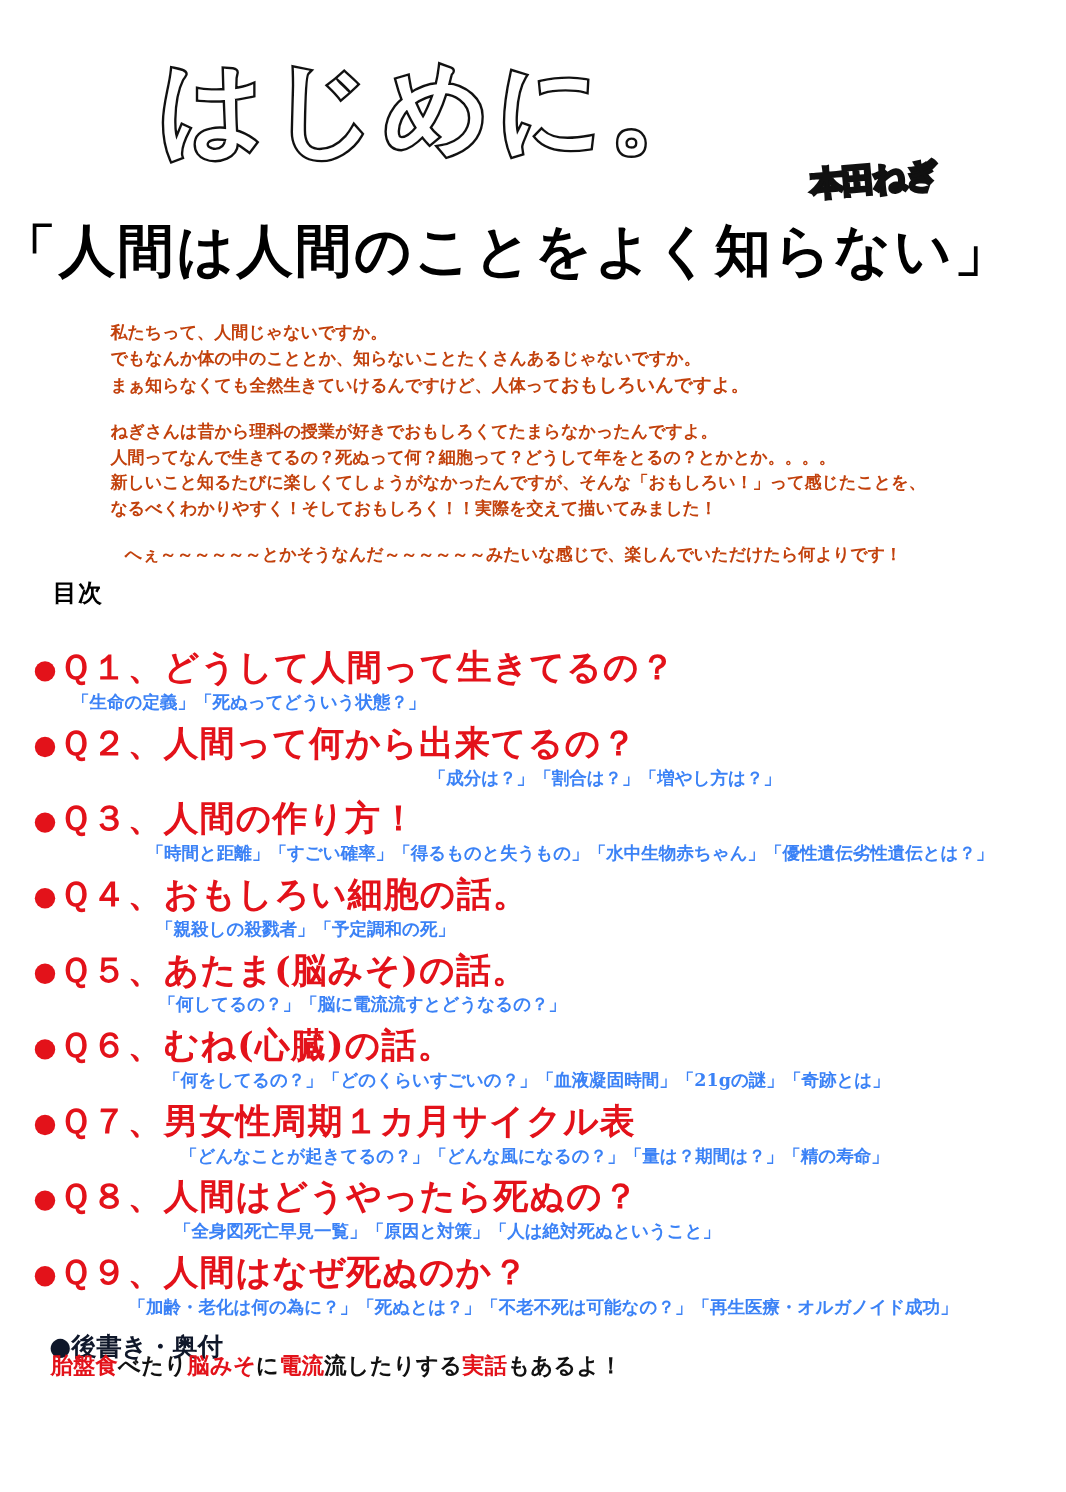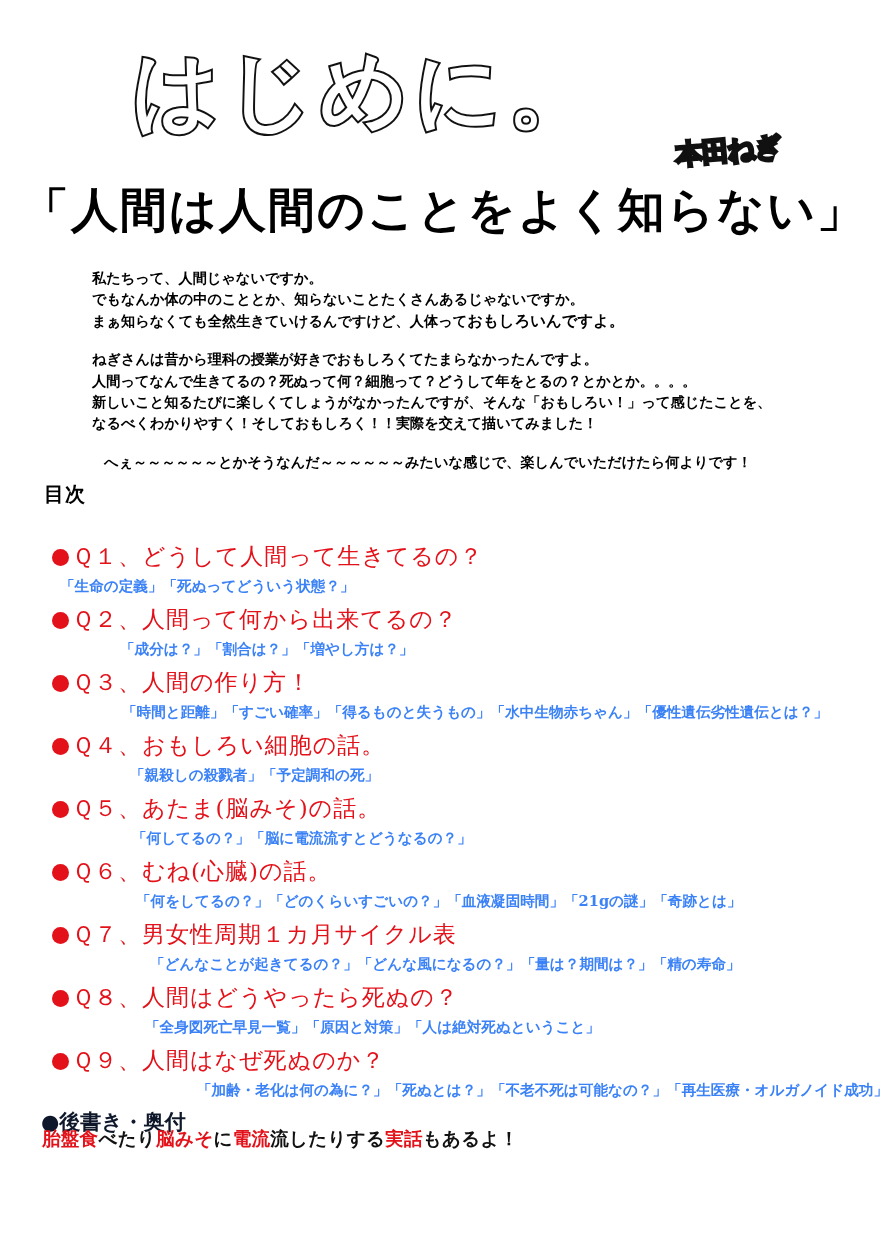--- a/index.html
+++ b/index.html
@@ -63,40 +63,40 @@
     transform-origin: left center;
     white-space: nowrap;
   }
 
   
   .subtitle {
     position: absolute;
     left: 0;
     top: 181px;
     width: 888px;
-    text-align: center;
+    text-align: left;
     font-family: "DejaVu Serif", "Liberation Serif", serif;
     font-size: 47px;
     line-height: 58px;
     font-weight: 700;
     letter-spacing: 2px;
     color: #000000;
     white-space: nowrap;
   }
 
   
   .intro {
     position: absolute;
     left: 92px;
     top: 268px;
     width: 740px;
     font-family: "DejaVu Serif", "Liberation Serif", serif;
     font-size: 14.2px;
     line-height: 21.4px;
-    color: #000000;
+    color: #c2410c;
     font-weight: 600;
   }
   .intro p {
     margin: 0 0 17px 0;
     white-space: nowrap;
   }
   .intro p:last-child { margin-bottom: 17px; }
   .intro .strong { font-weight: 800; font-size: 15.4px; }
   .intro .p3 { padding-left: 12px; }
 
@@ -116,26 +116,26 @@
   .toc {
     position: absolute;
     left: 0;
     top: 540px;
     width: 888px;
   }
   .toc-entry { position: relative; }
 
   .q-line {
     font-family: "DejaVu Serif", "Liberation Serif", serif;
-    font-size: 23px;
+    font-size: 29px;
     line-height: 32px;
-    font-weight: 400;
+    font-weight: 700;
     color: #E3121A;
     letter-spacing: 0px;
-    padding-left: 52px;
+    padding-left: 29px;
     white-space: nowrap;
   }
   .q-line .bullet {
     display: inline-block;
     width: 17px;
     height: 17px;
     border-radius: 50%;
     background: #E3121A;
     margin-right: 3px;
     vertical-align: -2px;
@@ -209,21 +209,21 @@
 
   <div class="toc-heading">目次</div>
 
   <div class="toc" id="toc-list">
       <div class="toc-entry">
         <div class="q-line"><span class="bullet"></span><span class="q-label">Ｑ１、どうして人間って生きてるの？</span></div>
         <div class="sub-line" style="padding-left: 60px;">「生命の定義」「死ぬってどういう状態？」</div>
       </div>
       <div class="toc-entry">
         <div class="q-line"><span class="bullet"></span><span class="q-label">Ｑ２、人間って何から出来てるの？</span></div>
-        <div class="sub-line" style="padding-left: 120px;">「成分は？」「割合は？」「増やし方は？」</div>
+        <div class="sub-line" style="padding-left: 120px; text-align: center;">「成分は？」「割合は？」「増やし方は？」</div>
       </div>
       <div class="toc-entry">
         <div class="q-line"><span class="bullet"></span><span class="q-label">Ｑ３、人間の作り方！</span></div>
         <div class="sub-line" style="padding-left: 122px;">「時間と距離」「すごい確率」「得るものと失うもの」「水中生物赤ちゃん」「優性遺伝劣性遺伝とは？」</div>
       </div>
       <div class="toc-entry">
         <div class="q-line"><span class="bullet"></span><span class="q-label">Ｑ４、おもしろい細胞の話。</span></div>
         <div class="sub-line" style="padding-left: 130px;">「親殺しの殺戮者」「予定調和の死」</div>
       </div>
       <div class="toc-entry">
@@ -237,21 +237,21 @@
       <div class="toc-entry">
         <div class="q-line"><span class="bullet"></span><span class="q-label">Ｑ７、男女性周期１カ月サイクル表</span></div>
         <div class="sub-line" style="padding-left: 150px;">「どんなことが起きてるの？」「どんな風になるの？」「量は？期間は？」「精の寿命」</div>
       </div>
       <div class="toc-entry">
         <div class="q-line"><span class="bullet"></span><span class="q-label">Ｑ８、人間はどうやったら死ぬの？</span></div>
         <div class="sub-line" style="padding-left: 145px;">「全身図死亡早見一覧」「原因と対策」「人は絶対死ぬということ」</div>
       </div>
       <div class="toc-entry">
         <div class="q-line"><span class="bullet"></span><span class="q-label">Ｑ９、人間はなぜ死ぬのか？</span></div>
-        <div class="sub-line" style="padding-left: 66px; text-align: right;">「加齢・老化は何の為に？」「死ぬとは？」「不老不死は可能なの？」「再生医療・オルガノイド成功」</div>
+        <div class="sub-line" style="padding-left: 107px;">「加齢・老化は何の為に？」「死ぬとは？」「不老不死は可能なの？」「再生医療・オルガノイド成功」</div>
       </div>
       <div class="afterword">●後書き・奥付</div>
     </div>
 
   <div class="footer-note">
     <span class="hl">胎盤食</span><span class="pl">べたり</span><span class="hl">脳みそ</span><span class="pl">に</span><span class="hl">電流</span><span class="pl">流したりする</span><span class="hl">実話</span><span class="pl">もあるよ！</span>
   </div>
 
 </div>
 

